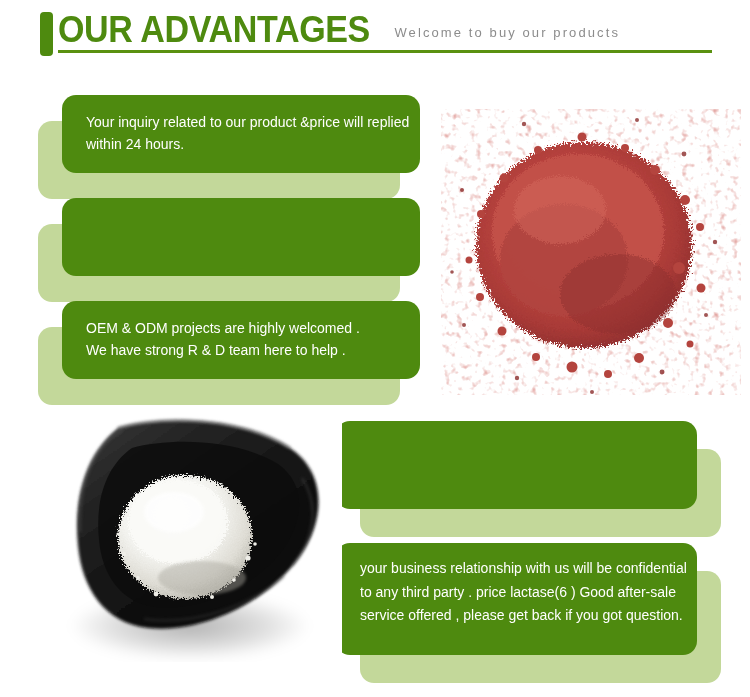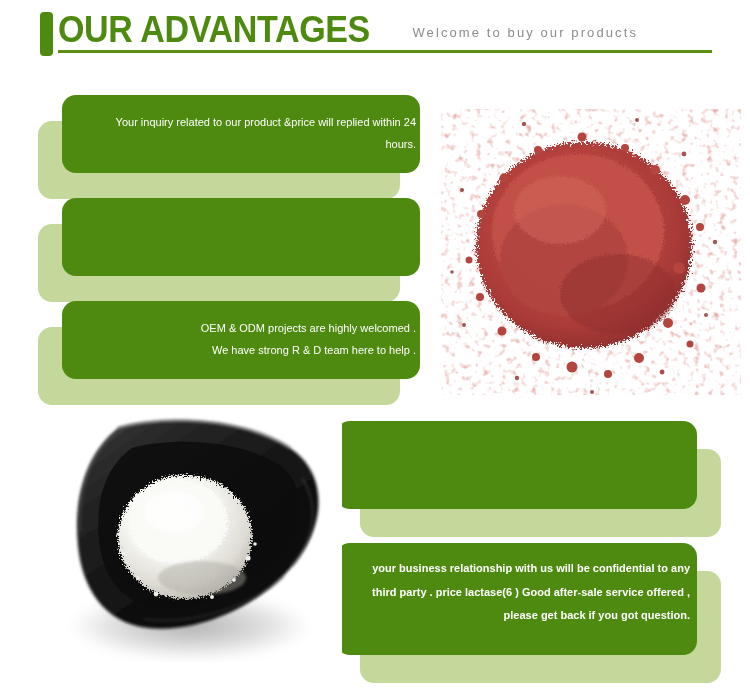--- a/index.html
+++ b/index.html
@@ -42,21 +42,21 @@
     font-weight: bold;
     color: #4e8a0f;
     letter-spacing: -0.4px;
     line-height: 44px;
     white-space: nowrap;
     transform: scaleX(0.92);
     transform-origin: left center;
   }
   .header-tagline {
     position: absolute;
-    right: 24px;
+    right: 42px;
     top: 25px;
     font-size: 13px;
     color: #8c8c8c;
     letter-spacing: 2.1px;
     white-space: nowrap;
   }
   .header-rule {
     position: absolute;
     left: 58px;
     top: 50px;
@@ -77,24 +77,23 @@
   .bubble .body {
     position: absolute;
     background: #4e8a0f;
     border-radius: 14px;
     box-sizing: border-box;
     color: #ffffff;
   }
   .bubble .text {
     position: absolute;
     color: #ffffff;
-    font-size: 11px;
+    font-size: 14px;
     line-height: 22px;
     white-space: pre-line;
-    text-align: right;
   }
 
   
   .bubble-left .shadow {
     left: 0;
     top: 26px;
     width: 362px;
     height: 78px;
   }
   .bubble-left .body {
@@ -131,21 +130,21 @@
   
   #bubble-1 { left: 38px; top: 95px; width: 386px; height: 110px; }
   #bubble-2 { left: 38px; top: 198px; width: 386px; height: 110px; }
   #bubble-3 { left: 38px; top: 301px; width: 386px; height: 110px; }
 
   #bubble-4 { left: 336px; top: 421px; width: 386px; height: 115px; }
   #bubble-4 .shadow { height: 88px; top: 28px; width: 361px; }
   #bubble-4 .body   { height: 88px; width: 361px; }
   #bubble-4 .text   { top: 12px; line-height: 23px; }
 
-  #bubble-5 { left: 336px; top: 543px; width: 386px; height: 140px; font-weight: bold; }
+  #bubble-5 { left: 336px; top: 543px; width: 386px; height: 140px; }
   #bubble-5 .shadow { height: 112px; top: 28px; width: 361px; }
   #bubble-5 .body   { height: 112px; width: 361px; }
   #bubble-5 .text   { top: 14px; line-height: 23.5px; }
 
   
   .photo {
     position: absolute;
     background: #ffffff;
   }
   #photo-red-powder {

